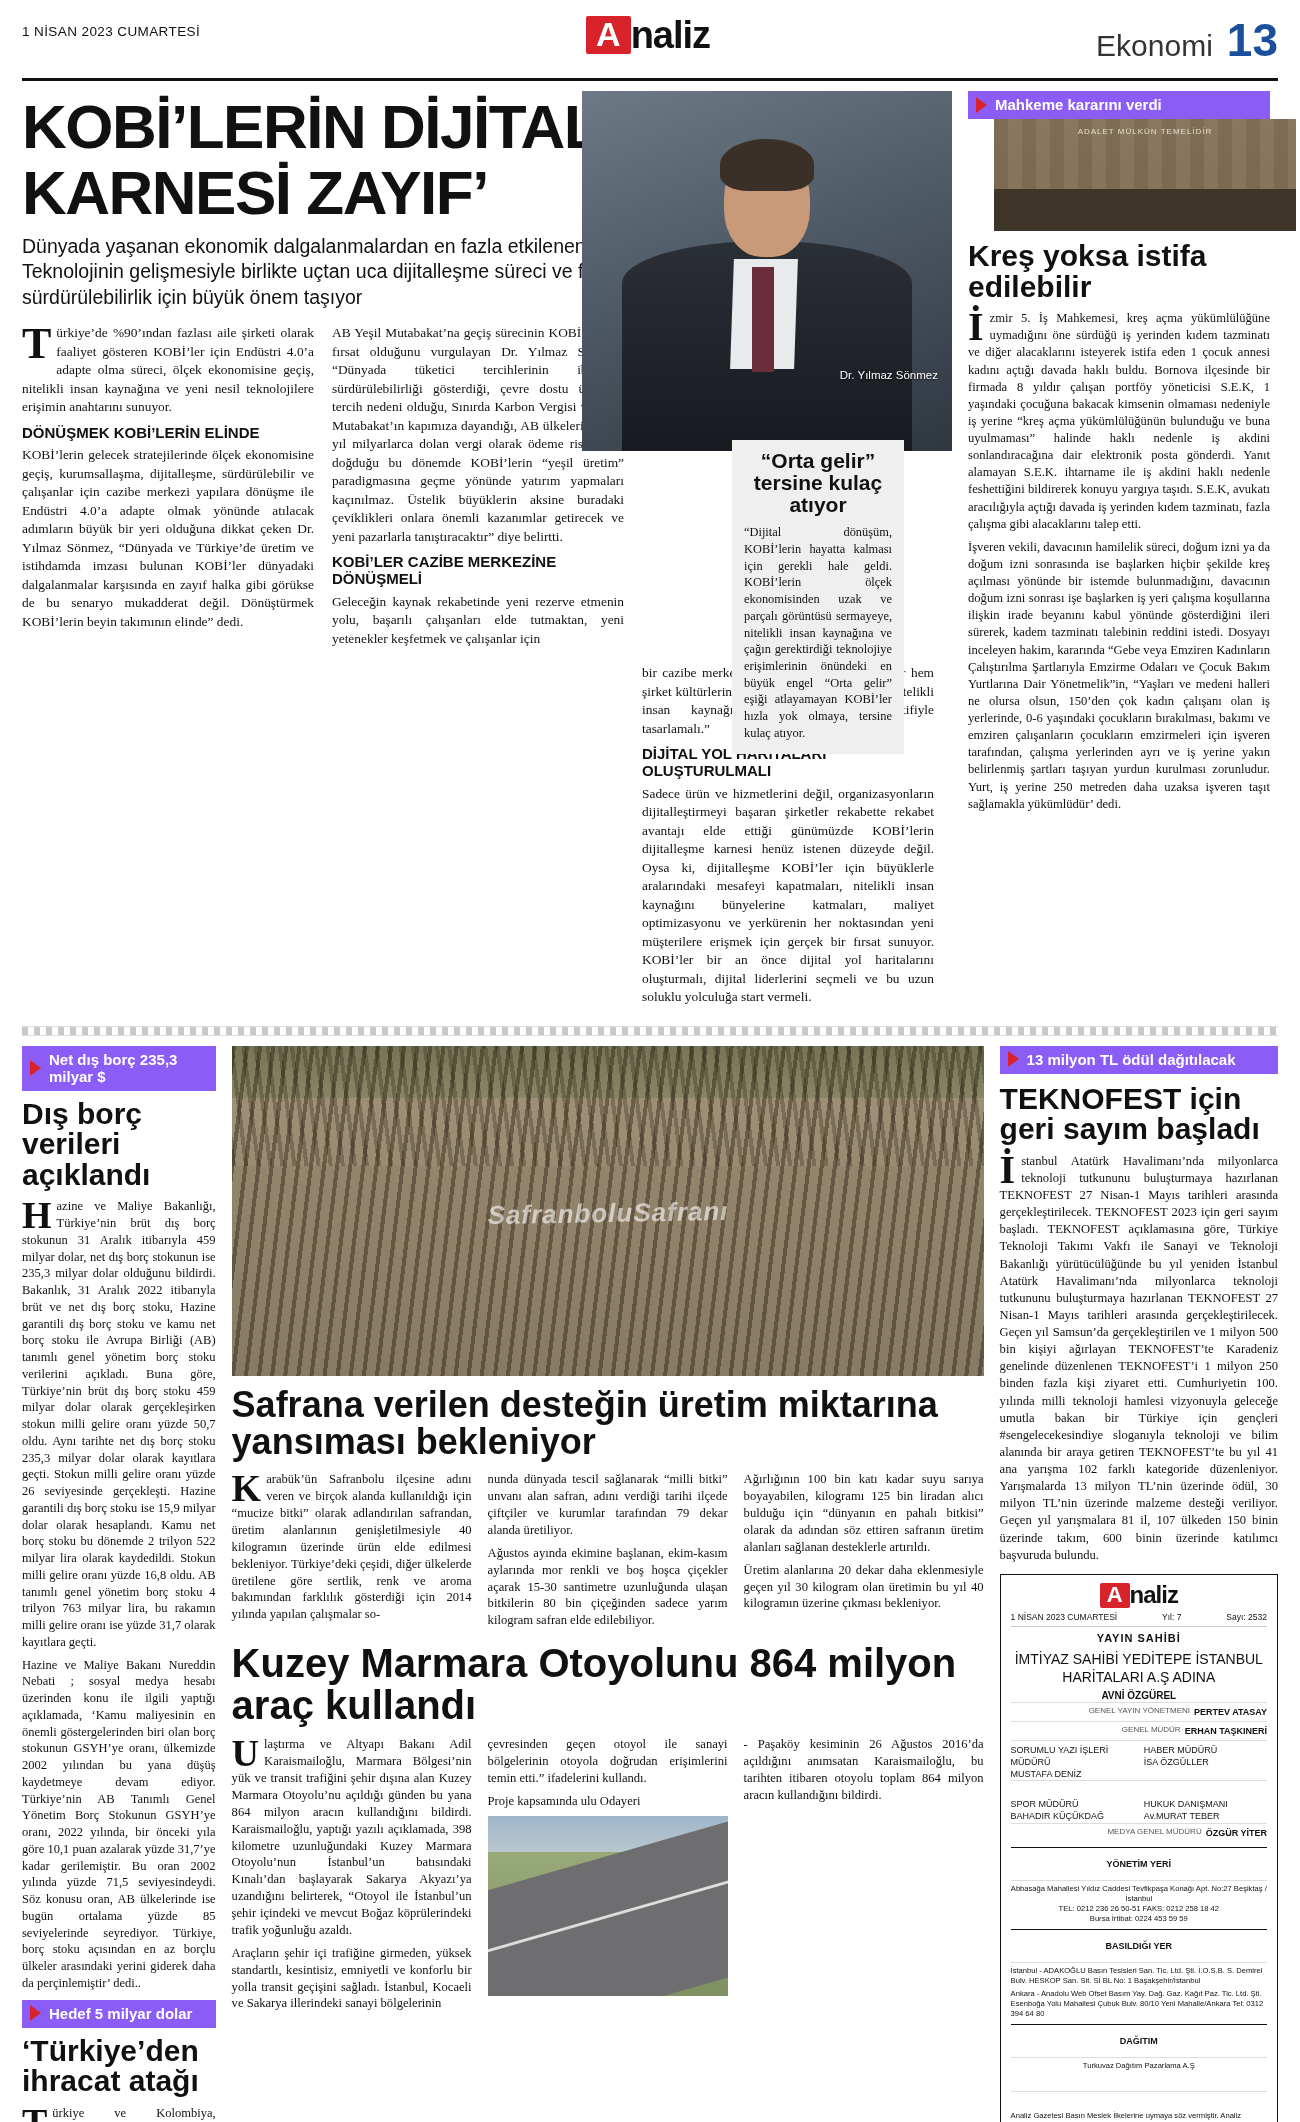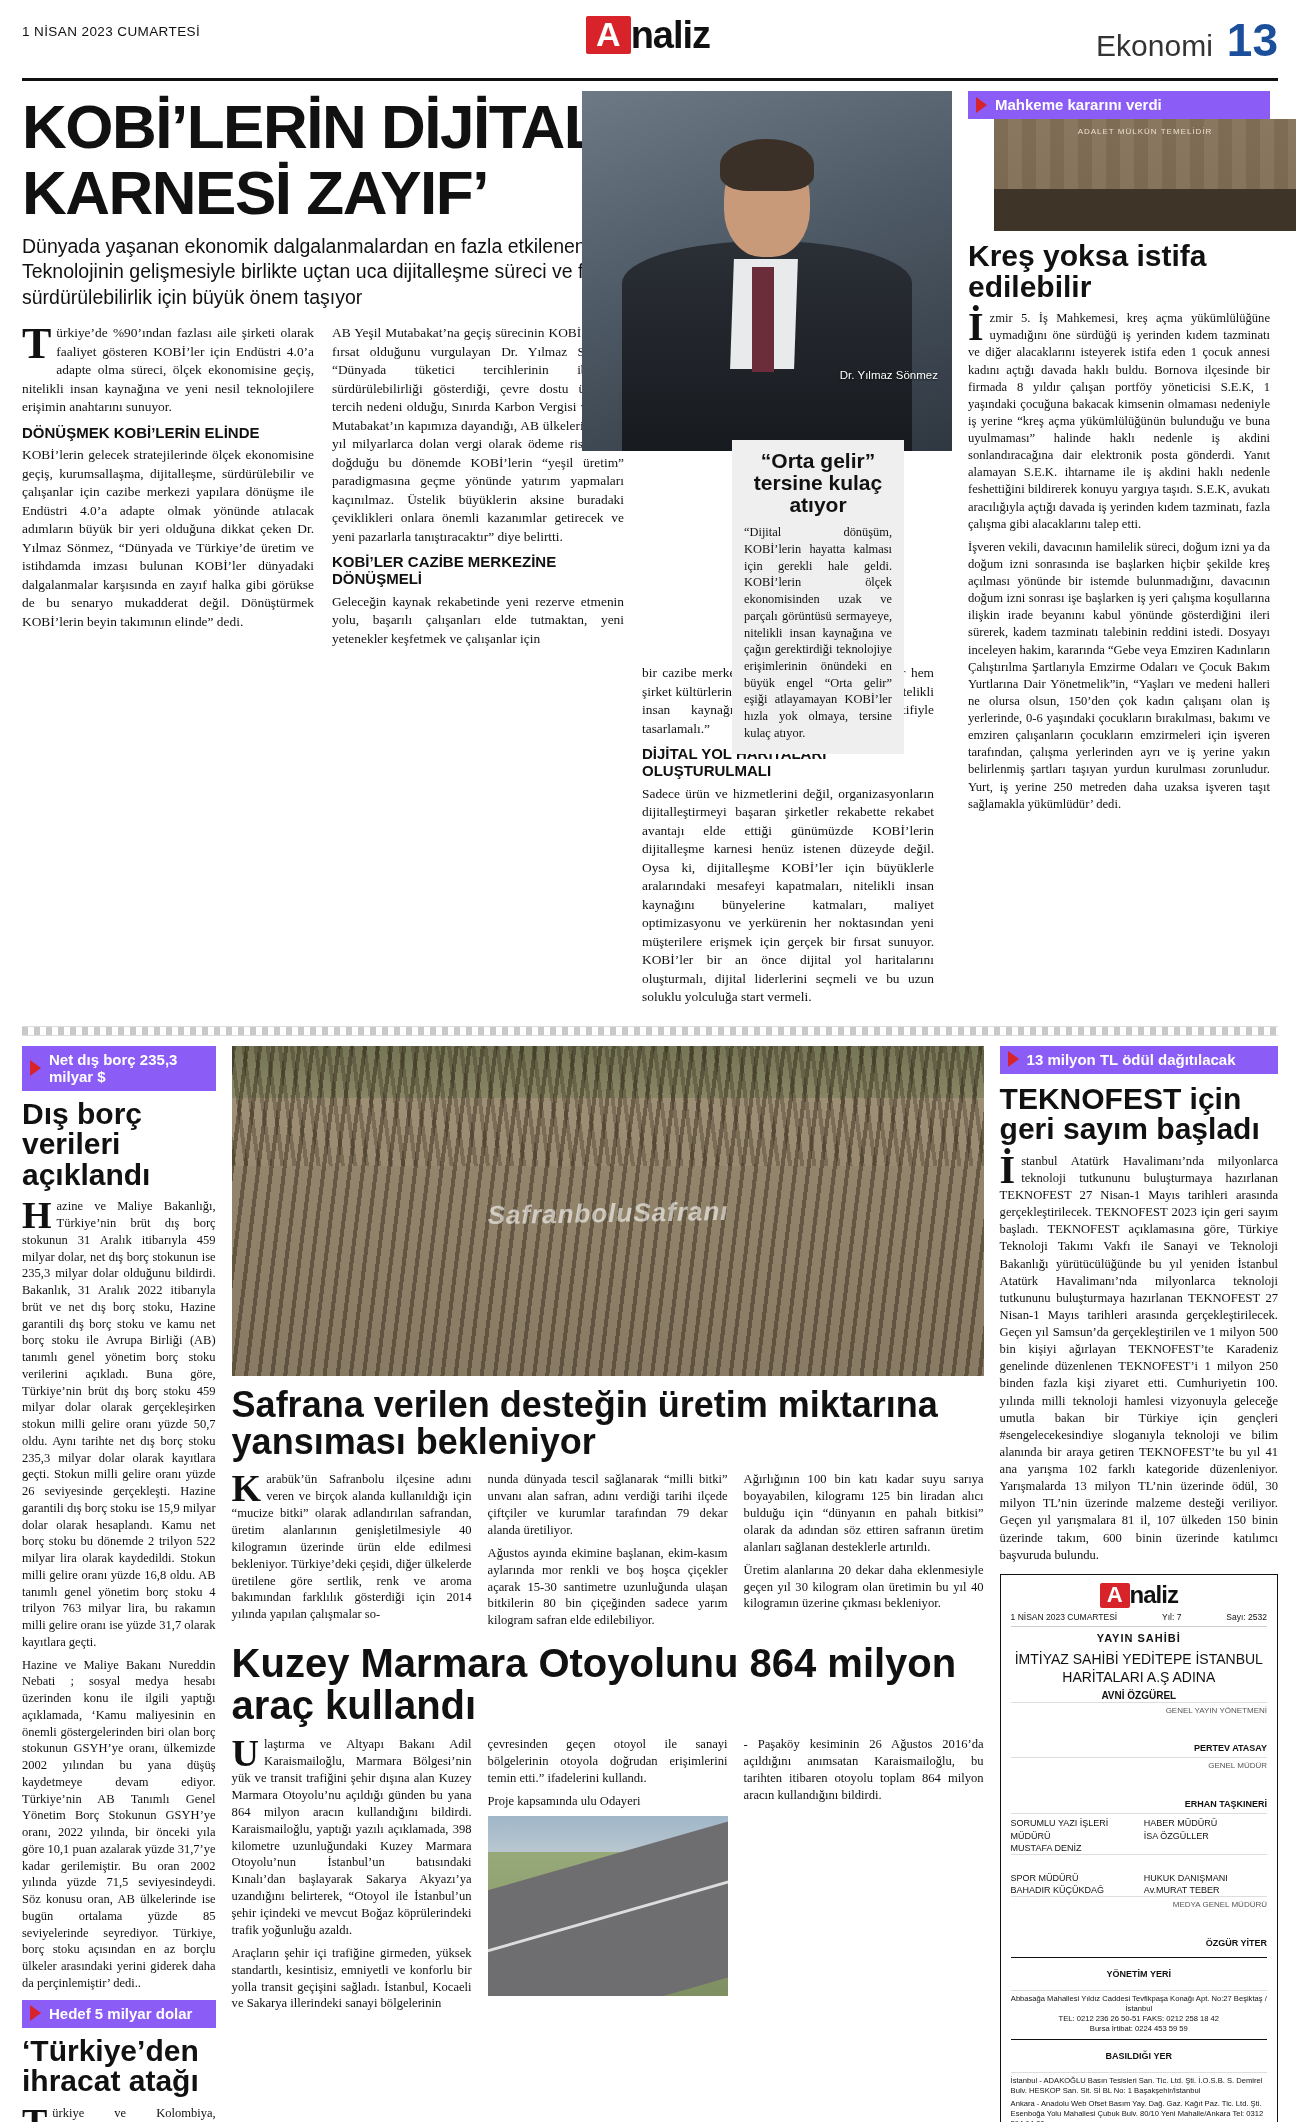--- a/index.html
+++ b/index.html
@@ -146,21 +146,21 @@
   .road-asphalt { position:absolute; left:-20px; top:40px; width:300px; height:150px; background:#6e6e70; transform:rotate(-16deg); }
   .road-line { position:absolute; left:-20px; top:96px; width:300px; height:3px; background:#ddd; transform:rotate(-16deg); }
   .road-sky { position:absolute; top:0; left:0; right:0; height:36px; background:linear-gradient(180deg,#9fb6c9,#b9c7cf); }
 
   
   .colophon { border:1px solid #111; padding:8px 10px; font-family:"Liberation Sans", sans-serif; font-size:9px; line-height:1.35; }
   .colo-logo { display:flex; justify-content:center; align-items:center; margin-bottom:4px; }
   .colo-top { display:flex; justify-content:space-between; font-size:8.5px; border-bottom:1px solid #ccc; padding-bottom:3px; margin-bottom:4px;}
   .colo-center { text-align:center; font-weight:bold; font-size:11px; letter-spacing:1px; margin:2px 0 4px 0;}
   .colo-line { text-align:center; font-size:14px; line-height:1.3; }
-  .colo-row { display:flex; justify-content:space-between; gap:26px; border-top:1px solid #ddd; padding:3px 0;flex-direction:column; }
+  .colo-row { display:flex; justify-content:space-between; gap:4px; border-top:1px solid #ddd; padding:3px 0; }
   .colo-row .lbl { color:#555; font-size:8px; text-align:right; flex:1;}
   .colo-row .val { font-weight:bold; font-size:9px; text-align:right; }
   .colo-two { display:flex; gap:10px; }
   .colo-two > div { flex:1; }
   .colo-h { font-weight:bold; font-size:9px; text-align:center; border-top:1px solid #111; border-bottom:1px solid #ddd; padding:10px 0; margin:5px 0 3px;}
   .colo-small { font-size:7.6px; line-height:1.32; }
   .colo-foot { display:flex; justify-content:space-between; align-items:center; margin-top:5px; border-top:1px solid #111; padding-top:4px; font-size:7.4px;}
 </style>
 </head>
 <body>

